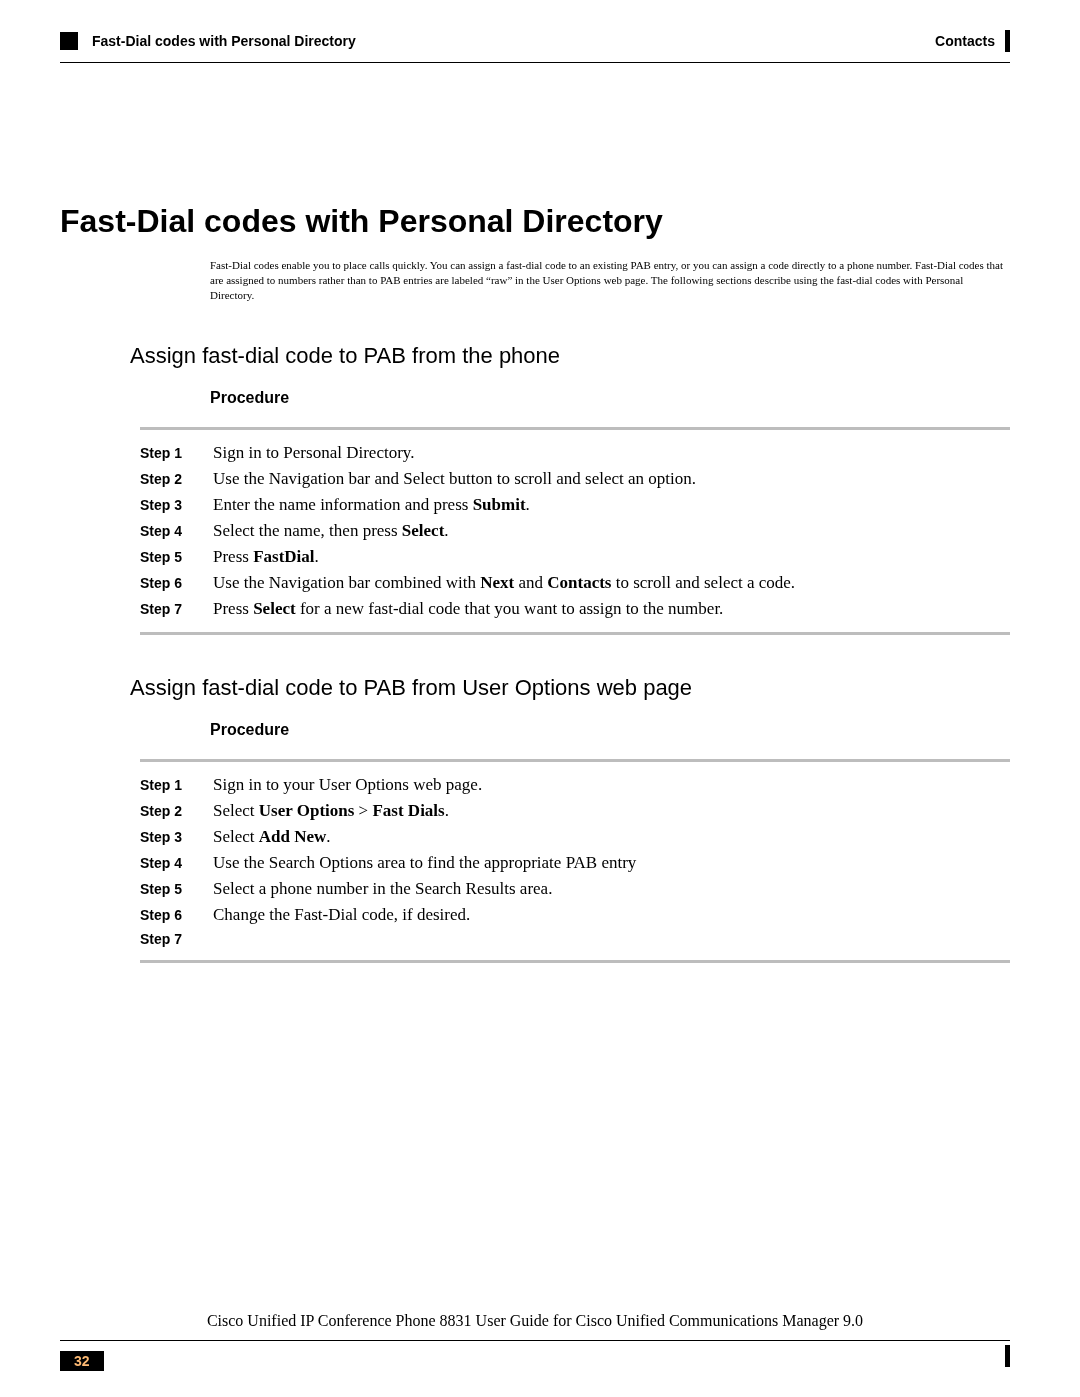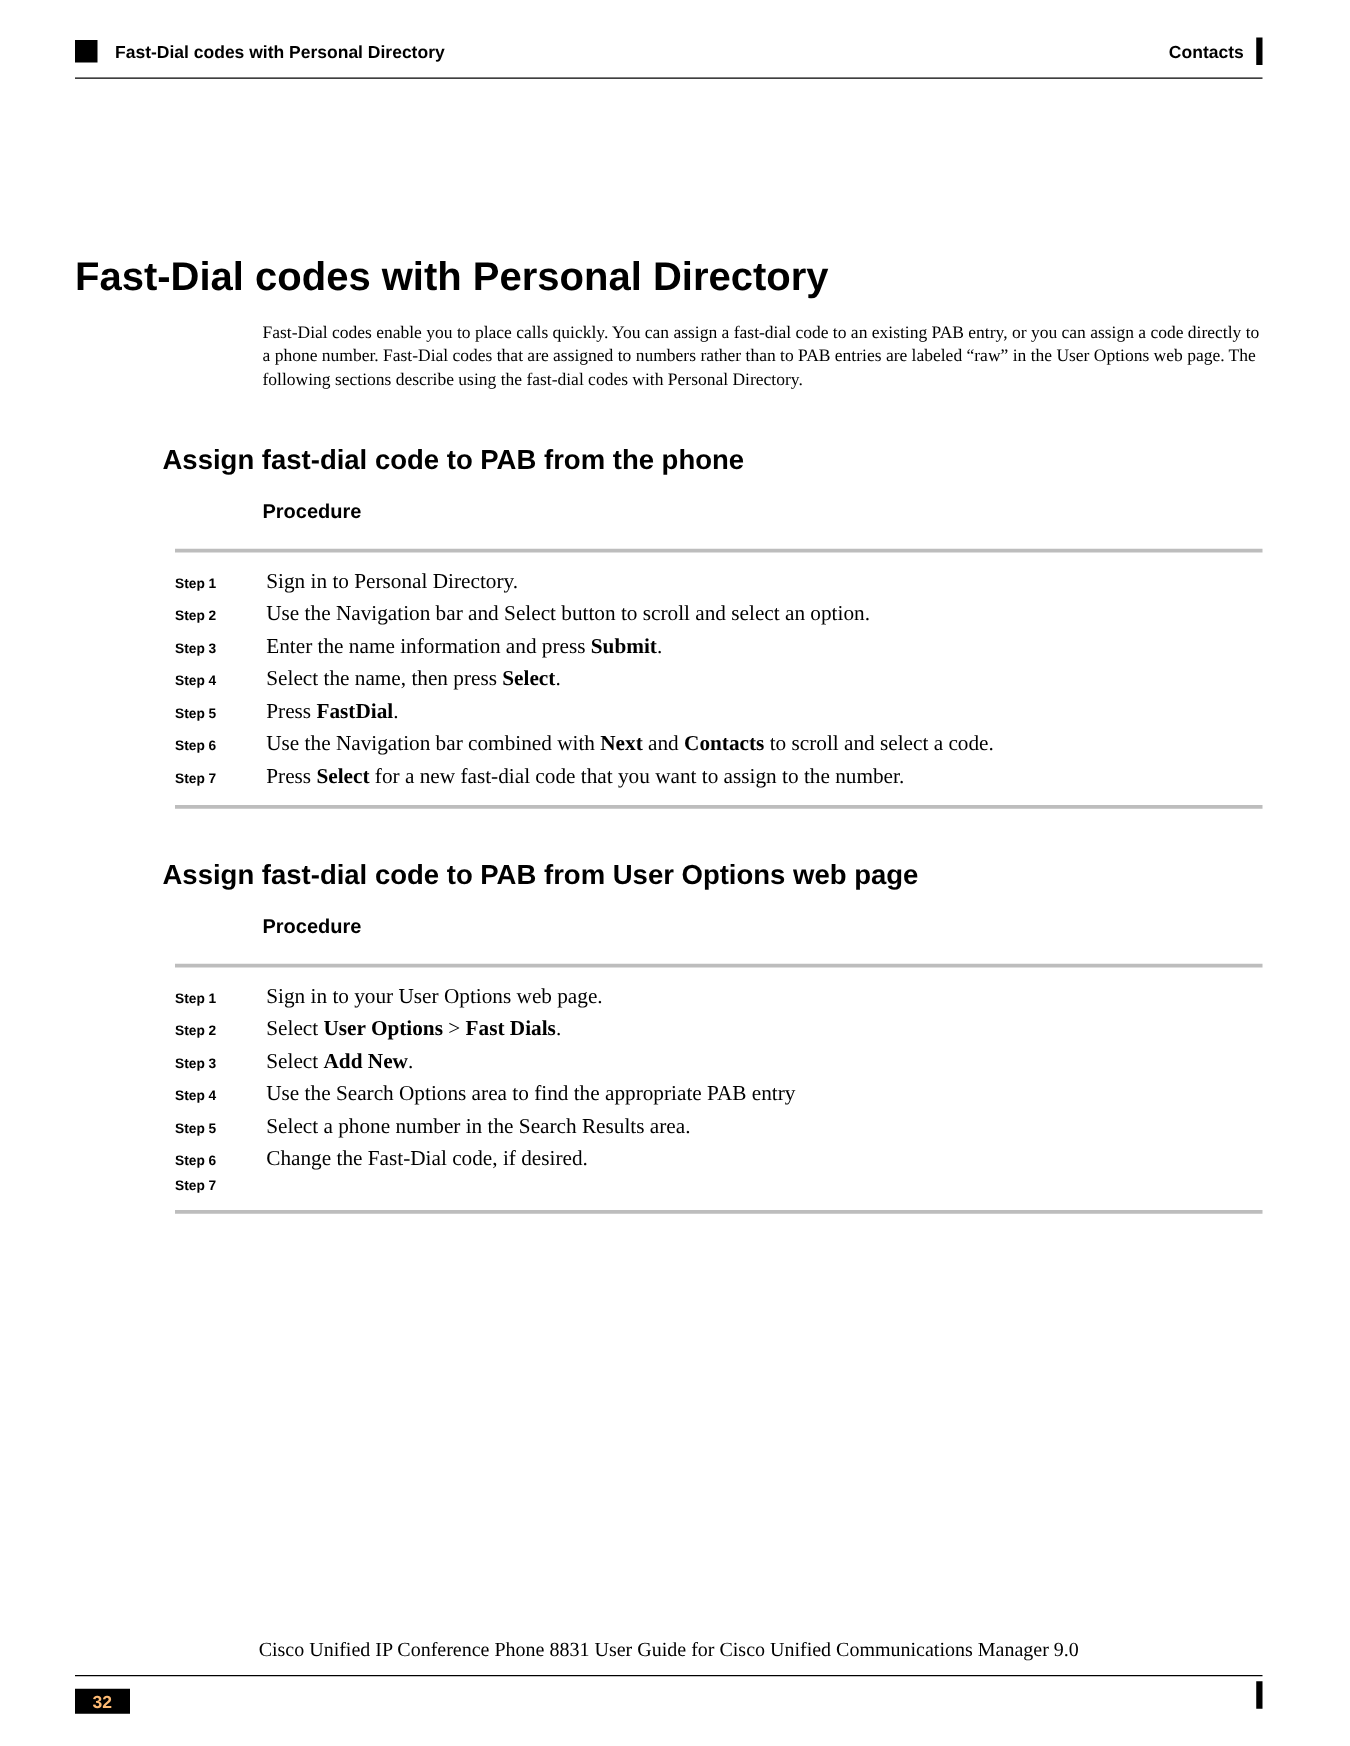--- a/index.html
+++ b/index.html
@@ -54,27 +54,27 @@
     border-top: 1px solid #000;
     margin: 2px 0 0 0;
   }
   h1.main-heading {
     font-family: Arial, Helvetica, sans-serif;
     font-weight: bold;
     font-size: 32px;
     margin: 140px 0 18px 0;
   }
   .intro {
-    font-size: 14px;
+    font-size: 11px;
     line-height: 1.35;
     margin: 0 0 40px 150px;
   }
   h2.sub-heading {
     font-family: Arial, Helvetica, sans-serif;
-    font-weight: bold;
+    font-weight: normal;
     font-size: 22px;
     margin: 30px 0 20px 70px;
   }
   .procedure-label {
     font-family: Arial, Helvetica, sans-serif;
     font-weight: bold;
     font-size: 16px;
     margin: 0 0 20px 150px;
   }
   .proc-rule {
@@ -95,21 +95,21 @@
   }
   .step-row {
     display: flex;
     align-items: baseline;
     gap: 18px;
     padding: 3px 0;
   }
   .step-label {
     font-family: Arial, Helvetica, sans-serif;
     font-weight: bold;
-    font-size: 11px;
+    font-size: 14px;
     min-width: 55px;
   }
   .step-text {
     flex: 1;
   }
   .step-text b {
     font-weight: bold;
   }
   .footer {
     position: absolute;

